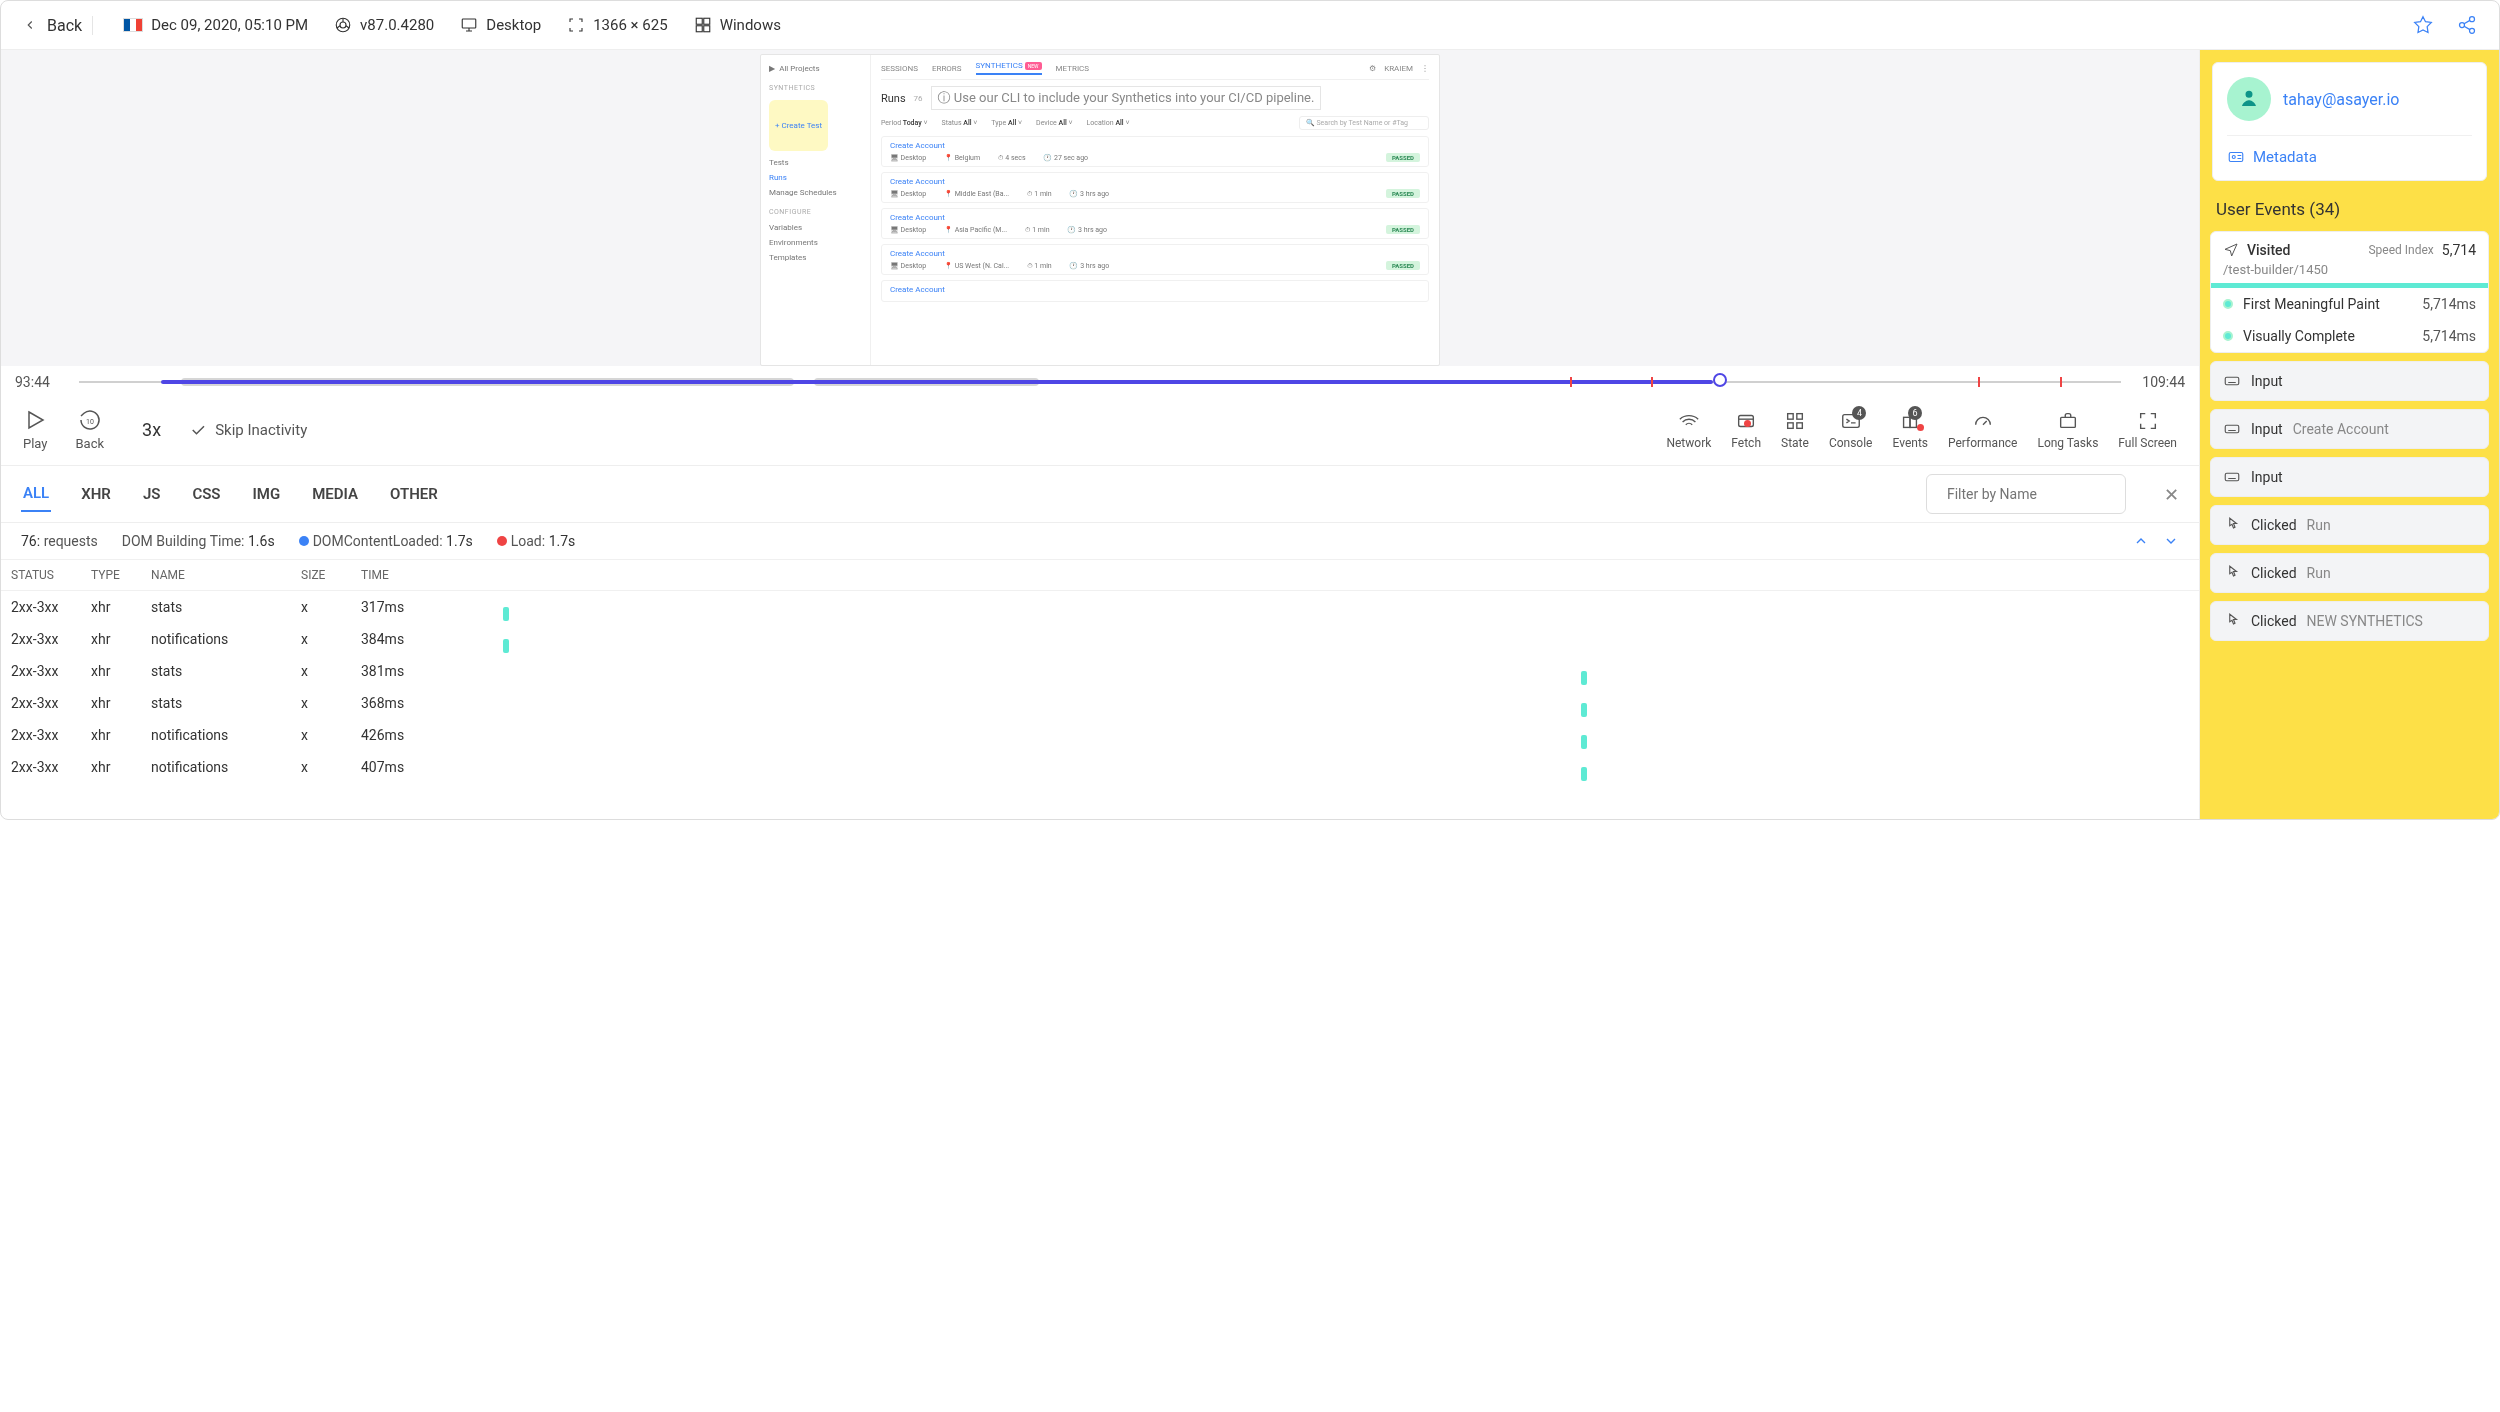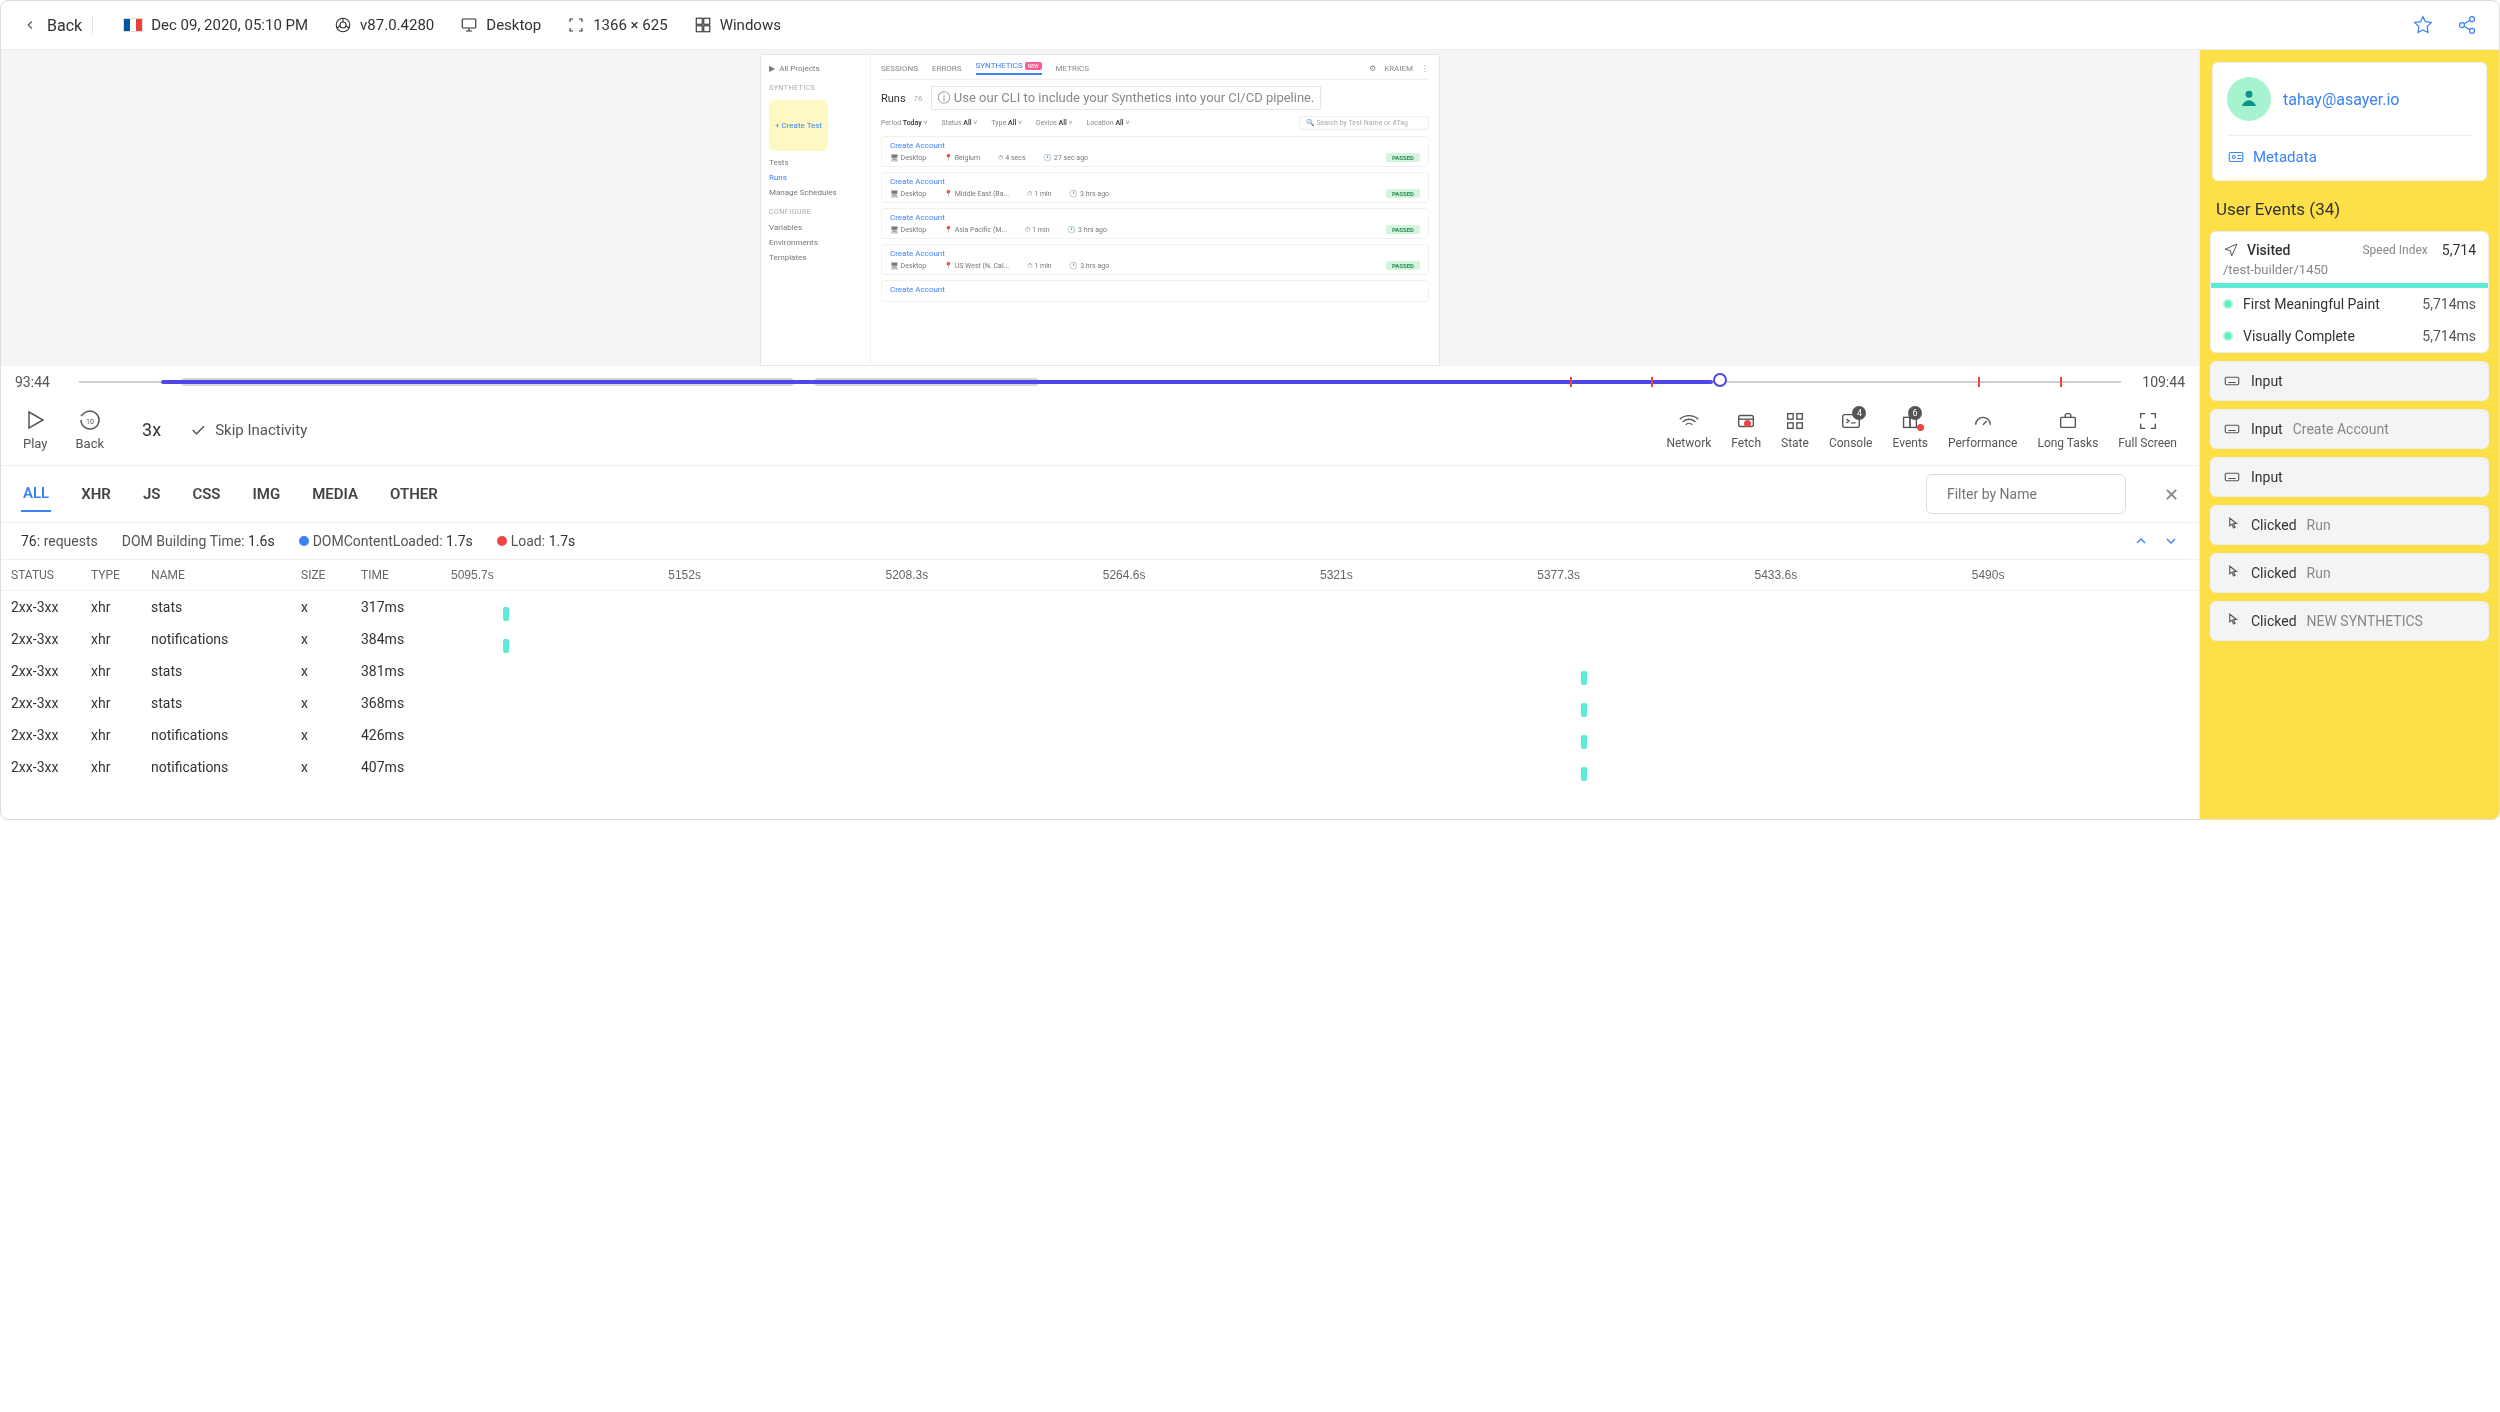--- a/index.html
+++ b/index.html
@@ -107,21 +107,21 @@
 .avatar svg { width: 28px; height: 28px; fill: #0d9488; }
 .user-email { color: #3b82f6; font-size: 16px; }
 .metadata-row { display: flex; align-items: center; gap: 8px; color: #3b82f6; font-size: 15px; padding-top: 12px; border-top: 1px solid #f0f0f0; }
 .section-title { font-size: 17px; padding: 6px 16px; color: #333; }
 .events-list { flex: 1; overflow: auto; padding: 6px 10px; }
 .event-card { background: #fff; border: 1px solid #eee; border-radius: 6px; margin-bottom: 8px; padding: 10px 12px; font-size: 14px; }
 .event-card.visited { padding-bottom: 0; overflow: hidden; }
 .event-top { display: flex; align-items: center; gap: 8px; }
 .event-top .ev-title { font-weight: 500; color: #333; }
 .event-top .ev-sub { margin-left: auto; font-size: 12px; color: #888; }
-.event-top .ev-val { font-size: 14px; color: #333; margin-left: 6px; }
+.event-top .ev-val { font-size: 14px; color: #333; margin-left: 0; }
 .event-path { color: #888; font-size: 13px; margin-top: 4px; }
 .event-metric { display: flex; align-items: center; gap: 10px; padding: 8px 0; font-size: 14px; color: #333; }
 .event-metric .m-dot { width: 10px; height: 10px; background: #5eead4; border-radius: 50%; border: 2px solid #a7f3d0; }
 .event-metric .m-val { margin-left: auto; color: #555; }
 .event-bar { height: 5px; background: #5eead4; margin: 6px -12px 0; }
 .event-action { background: #f3f4f6; border: 1px solid #eee; border-radius: 6px; margin-bottom: 8px; padding: 10px 12px; display: flex; align-items: center; gap: 10px; font-size: 14px; }
 .event-action .act-label { color: #333; font-weight: 400; }
 .event-action .act-target { color: #888; }
 .event-action svg { width: 18px; height: 18px; stroke: #555; fill: none; }
 </style>
@@ -417,30 +417,20 @@
               </svg>
           </div>
         </div>
         <div class="net-table">
           <div class="net-head">
             <span class="col-status">STATUS</span>
             <span class="col-type">TYPE</span>
             <span class="col-name">NAME</span>
             <span class="col-size">SIZE</span>
             <span class="col-time">TIME</span>
-            <div class="col-wf" id="wf-ticks">
-                <span class="wf-tick">5095.7s</span>
-                <span class="wf-tick">5152s</span>
-                <span class="wf-tick">5208.3s</span>
-                <span class="wf-tick">5264.6s</span>
-                <span class="wf-tick">5321s</span>
-                <span class="wf-tick">5377.3s</span>
-                <span class="wf-tick">5433.6s</span>
-                <span class="wf-tick">5490s</span>
-              </div>
           </div>
           <div id="net-rows">
               <div class="net-row">
                 <span class="col-status">2xx-3xx</span>
     <span class="col-type">xhr</span>
     <span class="col-name">stats</span>
     <span class="col-size">x</span>
     <span class="col-time">317ms</span>
     <div class="col-wf">
                   <div class="wf-bar" style="left:3%"></div>

